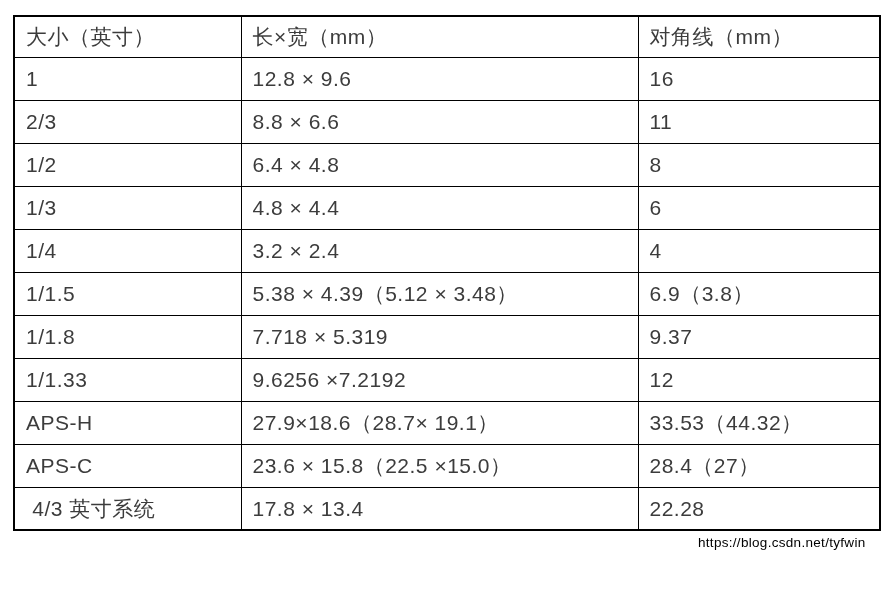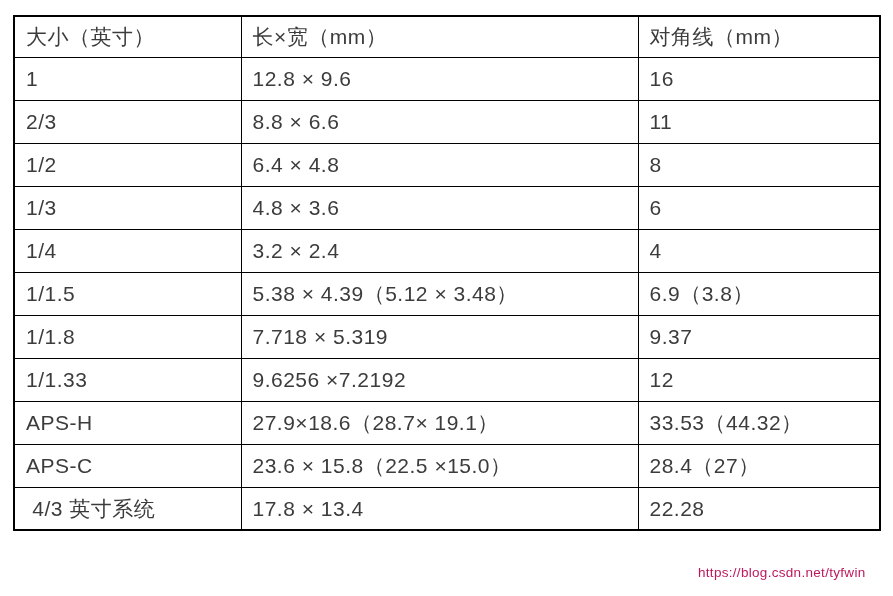--- a/index.html
+++ b/index.html
@@ -43,23 +43,23 @@
   .sensor-table tbody tr { height: 43px; }
   .misspell {
     text-decoration-style: wavy;
     text-decoration-color: #cc3333;
     text-decoration-thickness: 1px;
     text-underline-offset: 5px;
   }
   .watermark {
     position: absolute;
     left: 698px;
-    top: 565px;
+    top: 535px;
     font-size: 13.5px;
-    color: #be185d;
+    color: #000000;
     letter-spacing: 0.3px;
     white-space: nowrap;
   }
 </style>
 </head>
 <body>
 
 <div class="page">
 
   <table class="sensor-table">
@@ -86,21 +86,21 @@
         <td>8.8 × 6.6</td>
         <td>11</td>
       </tr>
       <tr>
         <td>1/2</td>
         <td>6.4 × 4.8</td>
         <td>8</td>
       </tr>
       <tr>
         <td>1/3</td>
-        <td>4.8 × 3.6</td>
+        <td>4.8 × 4.4</td>
         <td>6</td>
       </tr>
       <tr>
         <td>1/4</td>
         <td>3.2 × 2.4</td>
         <td>4</td>
       </tr>
       <tr>
         <td>1/1.5</td>
         <td>5.38 × 4.39（5.12 × 3.48）</td>

